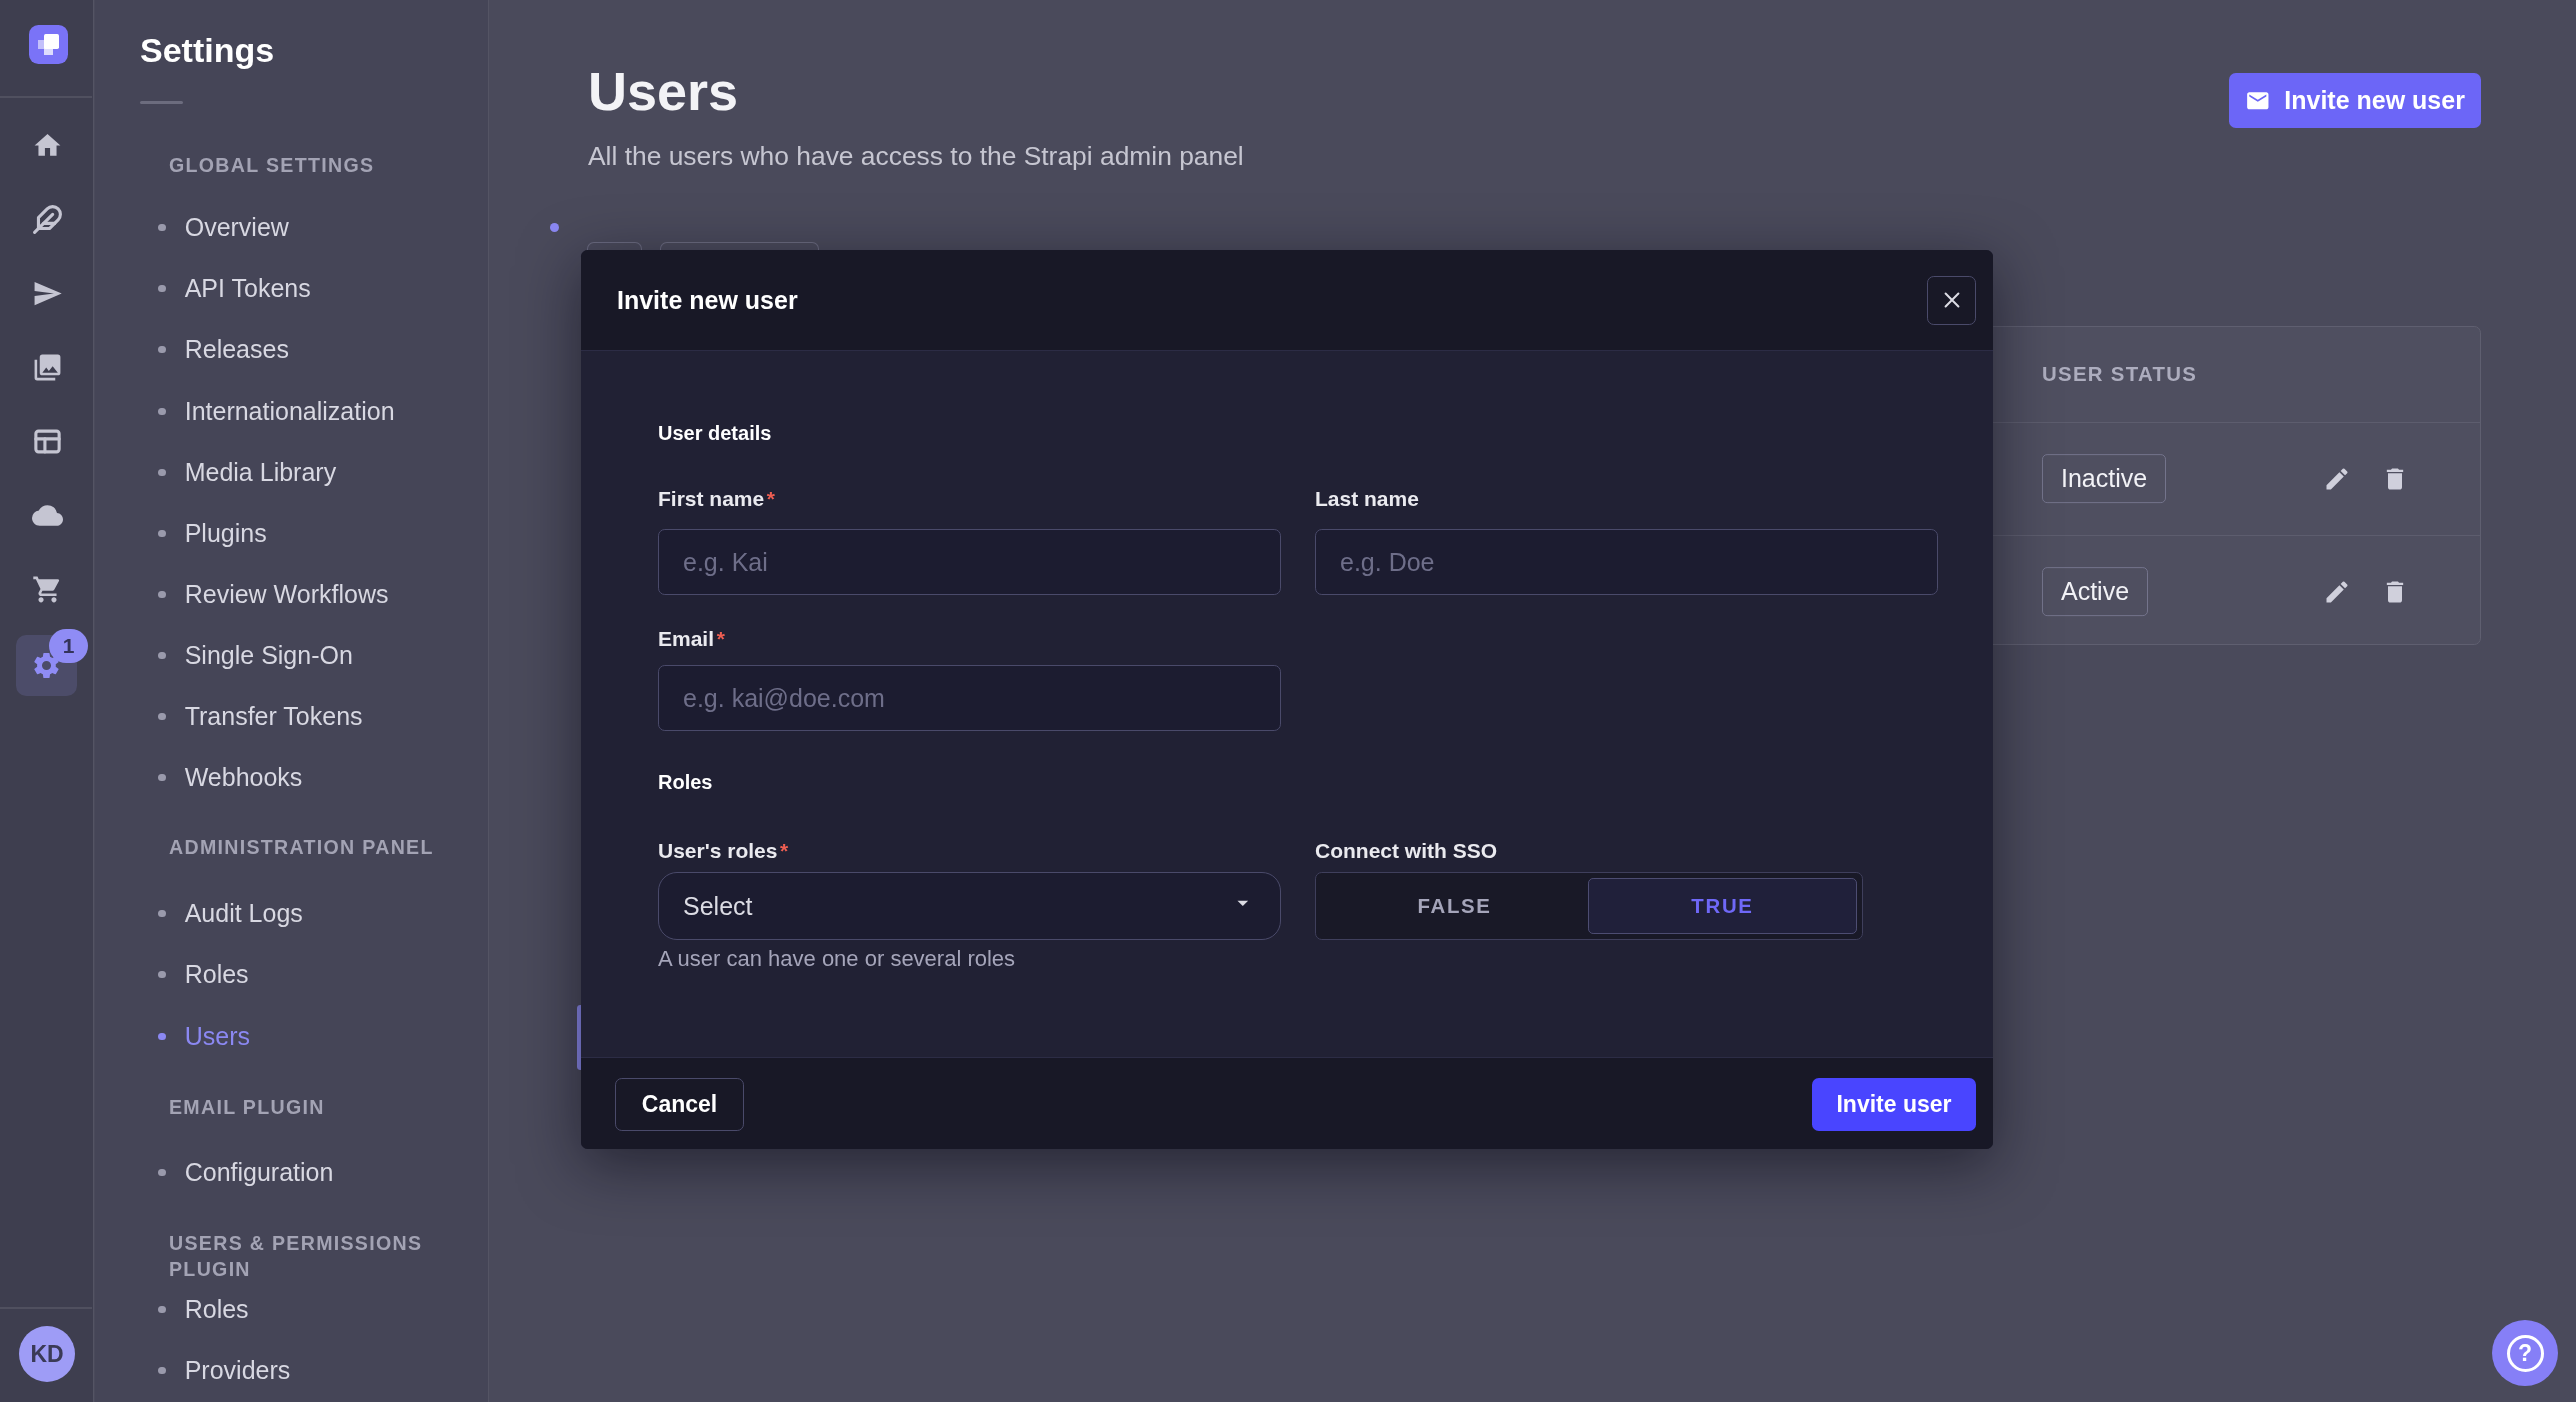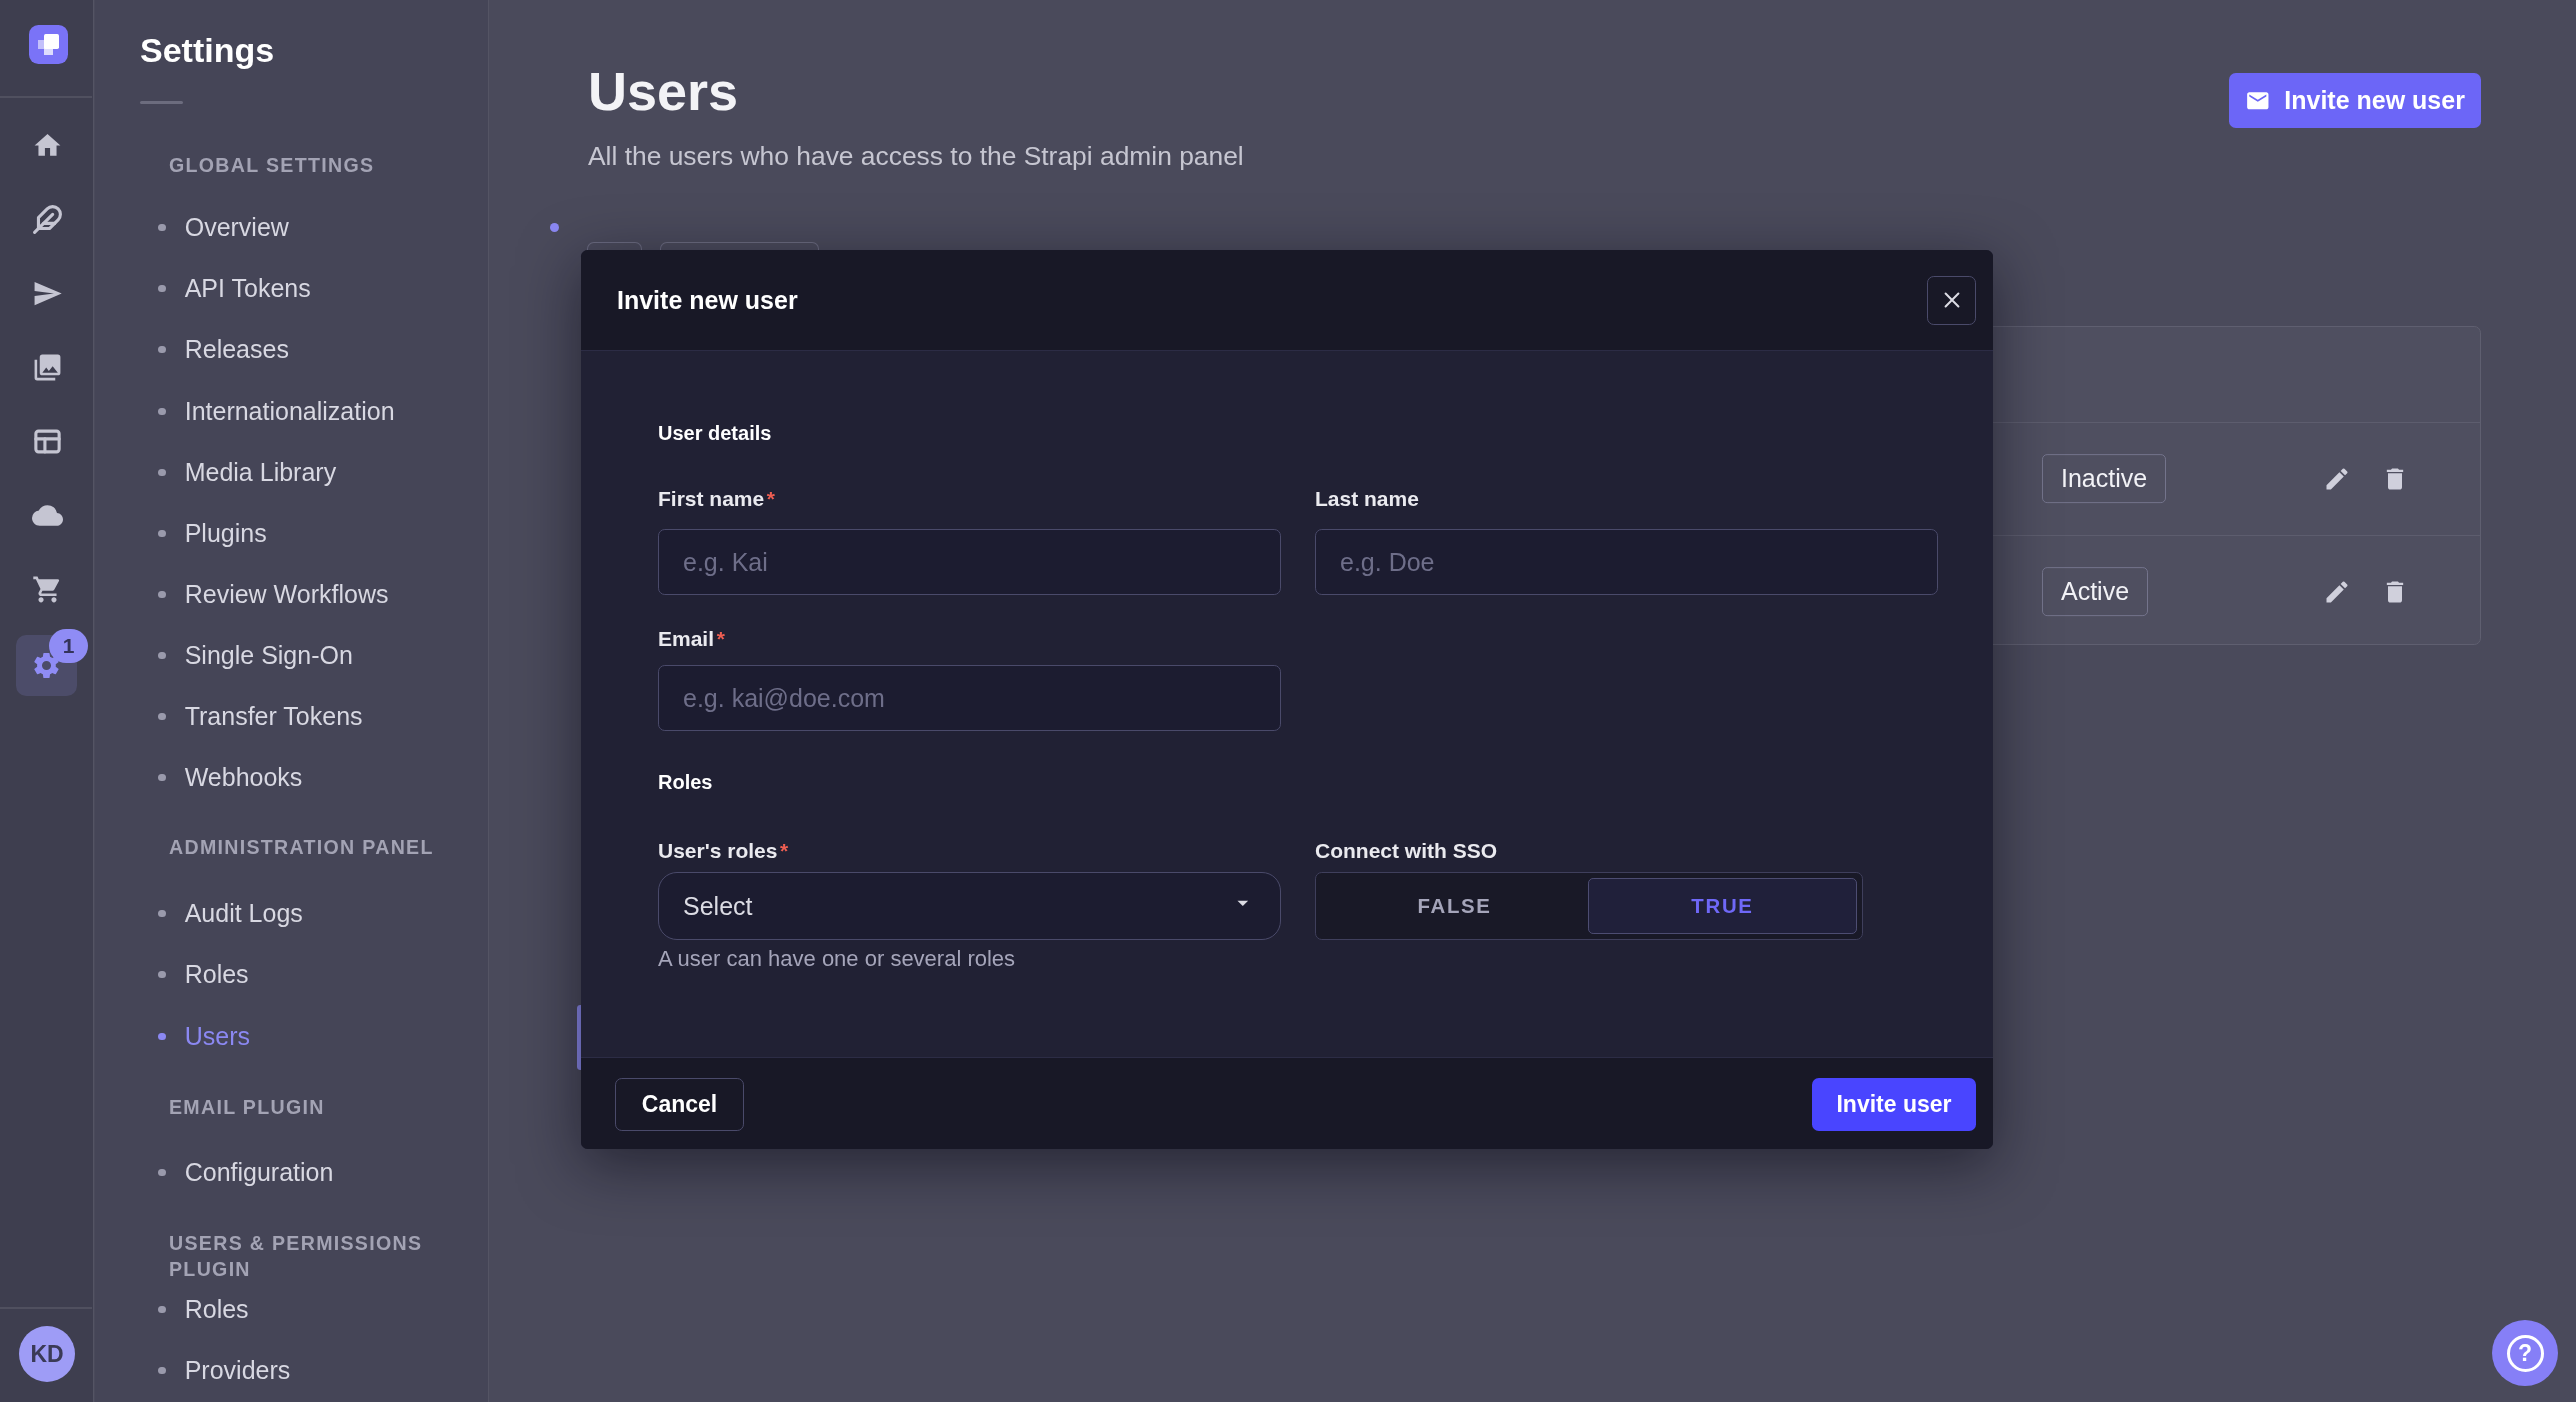--- a/index.html
+++ b/index.html
@@ -229,20 +229,21 @@
     <svg viewBox="0 0 24 24" fill="currentColor">
         <path d="M20 4H4c-1.1 0-1.99.9-1.99 2L2 18c0 1.1.9 2 2 2h16c1.1 0 2-.9 2-2V6c0-1.1-.9-2-2-2zm0 4-8 5-8-5V6l8 5 8-5v2z"></path>
       </svg>
     <span>Invite new user</span>
   </div>
 
   <div class="partial-btn" style="left:587px;width:55px"></div>
   <div class="partial-btn" style="left:660px;width:159px"></div>
 
   <div class="status-card">
+    <div class="card-header">USER STATUS</div>
     <div class="card-row" style="top:95px">
       <span class="status-badge">Inactive</span>
       <span class="row-icon pencil">
           <svg viewBox="0 0 24 24" fill="currentColor">
             <path d="M3 17.25V21h3.75L17.81 9.94l-3.75-3.75L3 17.25zM20.71 7.04a.996.996 0 0 0 0-1.41l-2.34-2.34a.996.996 0 0 0-1.41 0l-1.83 1.83 3.75 3.75 1.83-1.83z"></path>
           </svg>
         </span>
       <span class="row-icon trash">
           <svg viewBox="0 0 24 24" fill="currentColor">
             <path d="M6 19c0 1.1.9 2 2 2h8c1.1 0 2-.9 2-2V7H6v12zM19 4h-3.5l-1-1h-5l-1 1H5v2h14V4z"></path>

